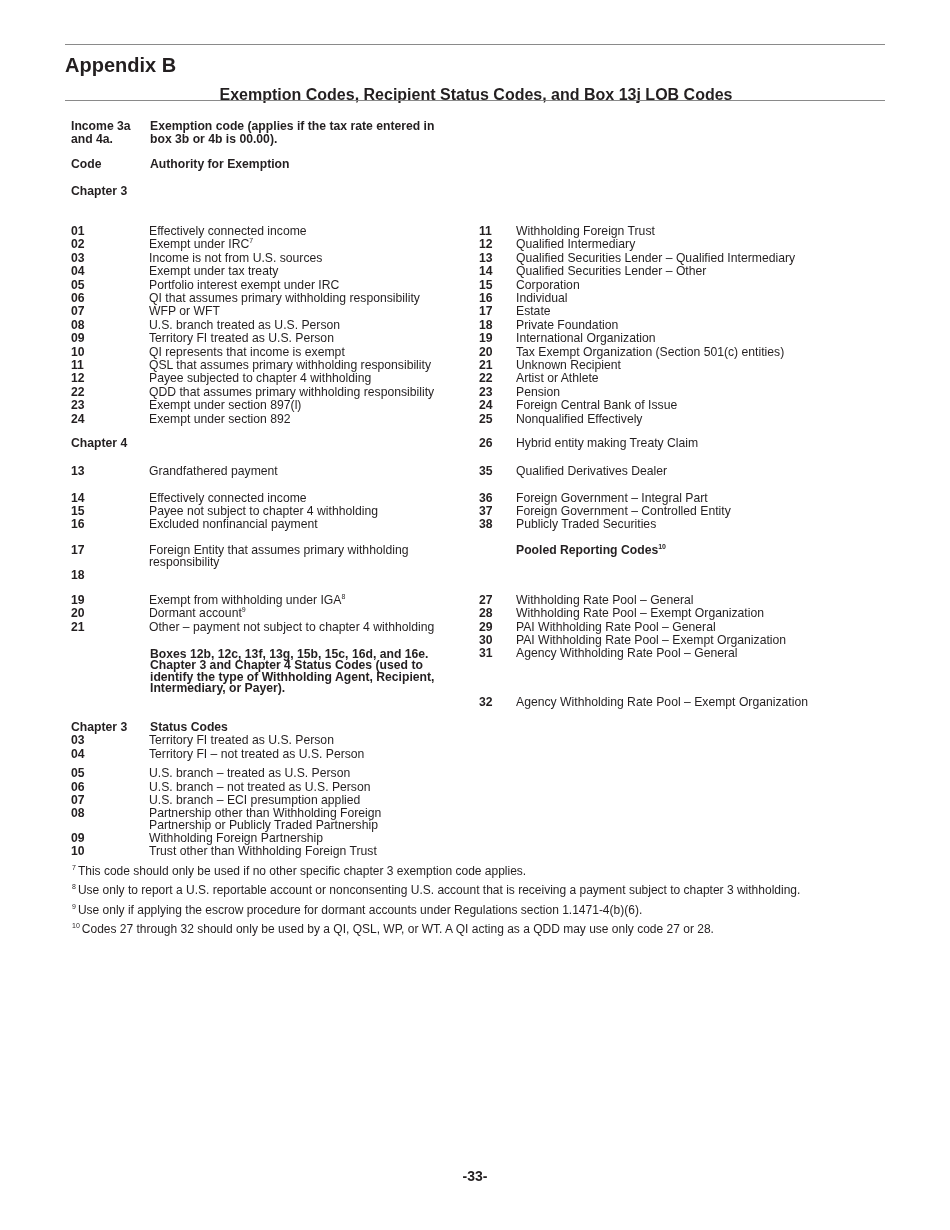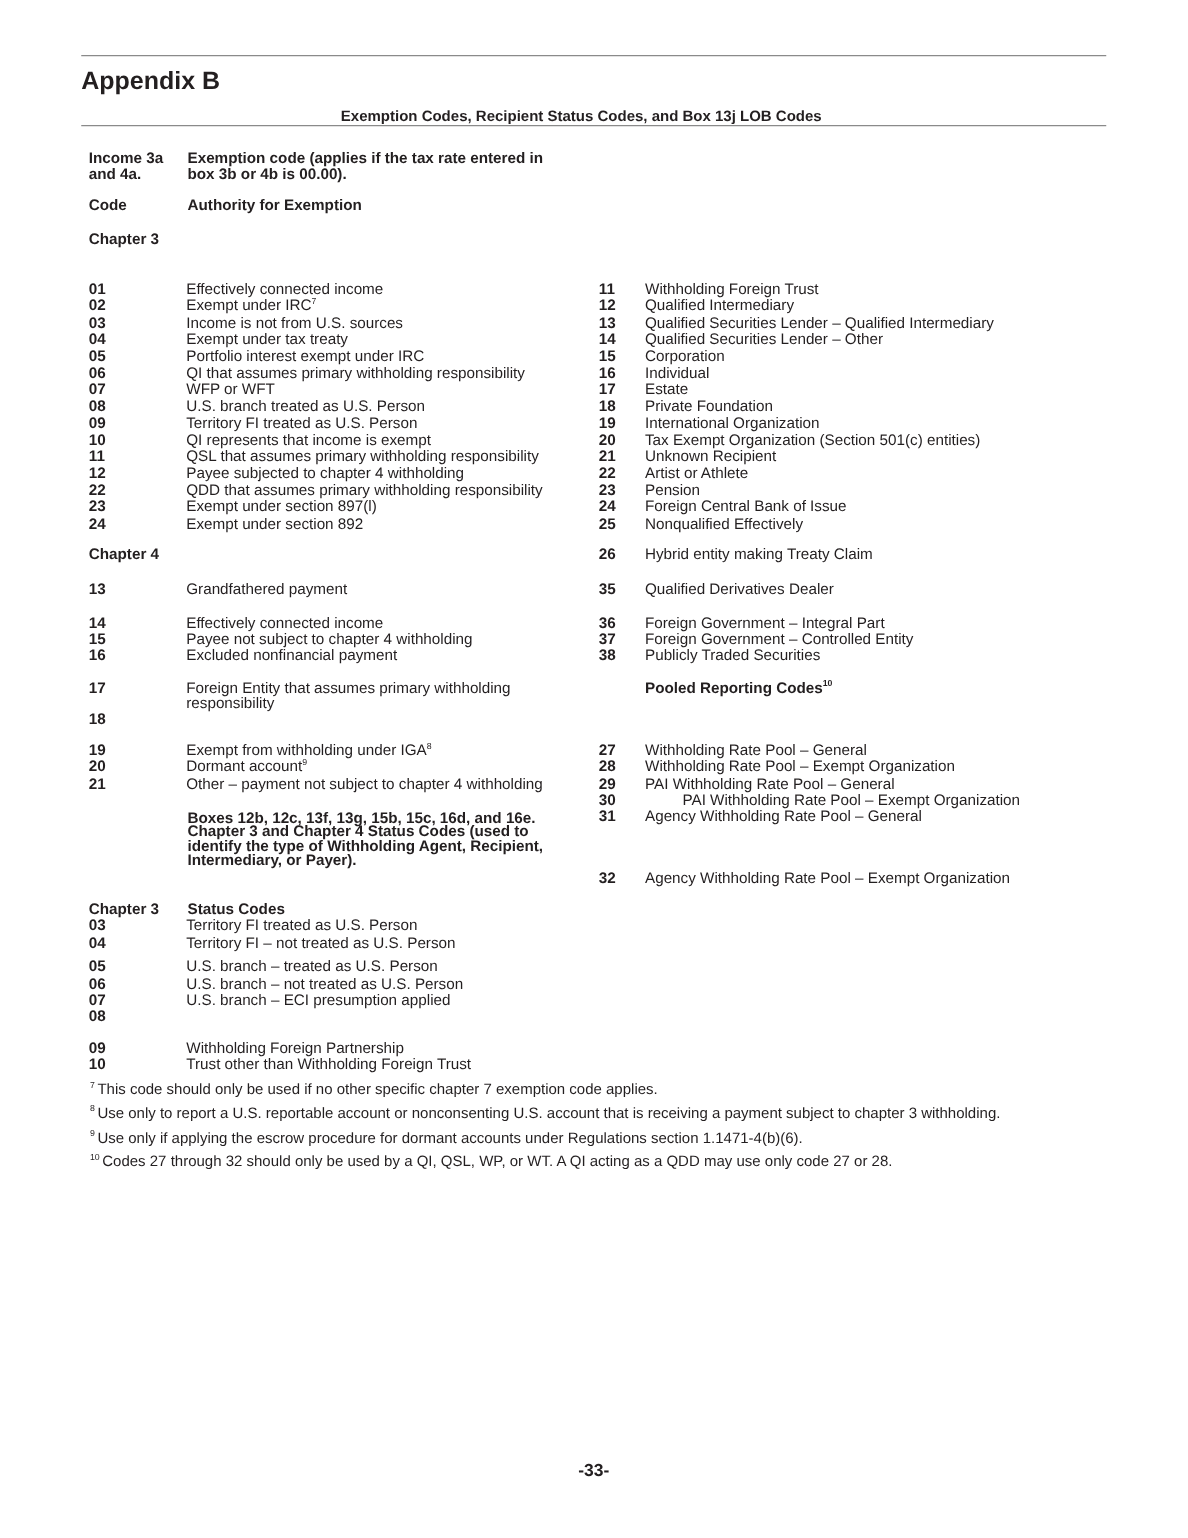--- a/index.html
+++ b/index.html
@@ -1,20 +1,20 @@
 <!DOCTYPE html>
 <html><head>
 <meta charset="utf-8">
 <style>
   html, body { margin: 0; padding: 0; background: #ffffff; }
   body { width: 950px; height: 1230px; position: relative; font-family: "Liberation Sans", sans-serif; color: #231f20; overflow: hidden; }
   .rule { position: absolute; left: 65px; width: 820px; height: 0; border-top: 1.5px solid #8a8a8a; }
   .abs { position: absolute; }
   .title { left: 65px; top: 54px; font-size: 20px; font-weight: bold; }
-  .subtitle { left: 55px; width: 820px; top: 86px; text-align: center; font-size: 12px; font-weight: bold; }
+  .subtitle { left: 66px; width: 820px; top: 86px; text-align: center; font-size: 16px; font-weight: bold; }
   .b { font-weight: bold; }
   .txt { font-size: 12.2px; line-height: 13.4px; }
   .row { position: absolute; font-size: 12.2px; line-height: 13.4px; }
   .row .code { position: absolute; left: 0; font-weight: bold; }
   .lcol .code { left: 0; }
   .lcol .desc { position: absolute; left: 78px; width: 300px; }
   .rcol .desc { position: absolute; left: 37px; width: 330px; }
   sup { font-size: 7px; vertical-align: super; line-height: 0; }
   .fn { position: absolute; left: 72px; font-size: 12px; line-height: 13px; }
   .page { position: absolute; left: 0; width: 950px; top: 1168px; text-align: center; font-weight: bold; font-size: 14px; }
@@ -166,20 +166,21 @@
     <div class="row lcol" style="top: 781px; left: 71px; width: 380px; height: 13px;">
       <span class="code">06</span>
       <span class="desc"><span>U.S. branch – not treated as U.S. Person</span></span>
     </div>
     <div class="row lcol" style="top: 794px; left: 71px; width: 380px; height: 13px;">
       <span class="code">07</span>
       <span class="desc"><span>U.S. branch – ECI presumption applied</span></span>
     </div>
     <div class="row lcol" style="top: 807px; left: 71px; width: 380px; height: 26px;">
       <span class="code">08</span>
+      <span class="desc"><span>Partnership other than Withholding Foreign</span><div style="margin-top: -1px;">Partnership or Publicly Traded Partnership</div></span>
     </div>
     <div class="row lcol" style="top: 832px; left: 71px; width: 380px; height: 13px;">
       <span class="code">09</span>
       <span class="desc"><span>Withholding Foreign Partnership</span></span>
     </div>
     <div class="row lcol" style="top: 845px; left: 71px; width: 380px; height: 13px;">
       <span class="code">10</span>
       <span class="desc"><span>Trust other than Withholding Foreign Trust</span></span>
     </div>
   </div>
@@ -275,34 +276,34 @@
       <span class="desc"><span>Withholding Rate Pool – General</span></span>
     </div>
     <div class="row rcol" style="top: 607px; left: 479px; width: 380px; height: 13px;">
       <span class="code">28</span>
       <span class="desc"><span>Withholding Rate Pool – Exempt Organization</span></span>
     </div>
     <div class="row rcol" style="top: 621px; left: 479px; width: 380px; height: 13px;">
       <span class="code">29</span>
       <span class="desc"><span>PAI Withholding Rate Pool – General</span></span>
     </div>
-    <div class="row rcol" style="top: 634px; left: 479px; width: 380px; height: 13px; text-align: center;">
+    <div class="row rcol" style="top: 634px; left: 479px; width: 380px; height: 13px;">
       <span class="code">30</span>
       <span class="desc"><span>PAI Withholding Rate Pool – Exempt Organization</span></span>
     </div>
     <div class="row rcol" style="top: 647px; left: 479px; width: 380px; height: 13px;">
       <span class="code">31</span>
       <span class="desc"><span>Agency Withholding Rate Pool – General</span></span>
     </div>
     <div class="row rcol" style="top: 696px; left: 479px; width: 380px; height: 13px;">
       <span class="code">32</span>
       <span class="desc"><span>Agency Withholding Rate Pool – Exempt Organization</span></span>
     </div>
   </div>
 
 <div id="footnotes">
-    <div class="fn" style="top: 865px;"><sup>7</sup><span style="margin-left: 2px;">This code should only be used if no other specific chapter 7 exemption code applies.</span></div>
+    <div class="fn" style="top: 865px;"><sup>7</sup><span style="margin-left: 2px;">This code should only be used if no other specific chapter 3 exemption code applies.</span></div>
     <div class="fn" style="top: 884px;"><sup>8</sup><span style="margin-left: 2px;">Use only to report a U.S. reportable account or nonconsenting U.S. account that is receiving a payment subject to chapter 3 withholding.</span></div>
     <div class="fn" style="top: 904px;"><sup>9</sup><span style="margin-left: 2px;">Use only if applying the escrow procedure for dormant accounts under Regulations section 1.1471-4(b)(6).</span></div>
     <div class="fn" style="top: 923px;"><sup>10</sup><span style="margin-left: 2px;">Codes 27 through 32 should only be used by a QI, QSL, WP, or WT. A QI acting as a QDD may use only code 27 or 28.</span></div>
   </div>
 
 <div class="page">-33-</div>
 
 </body></html>

